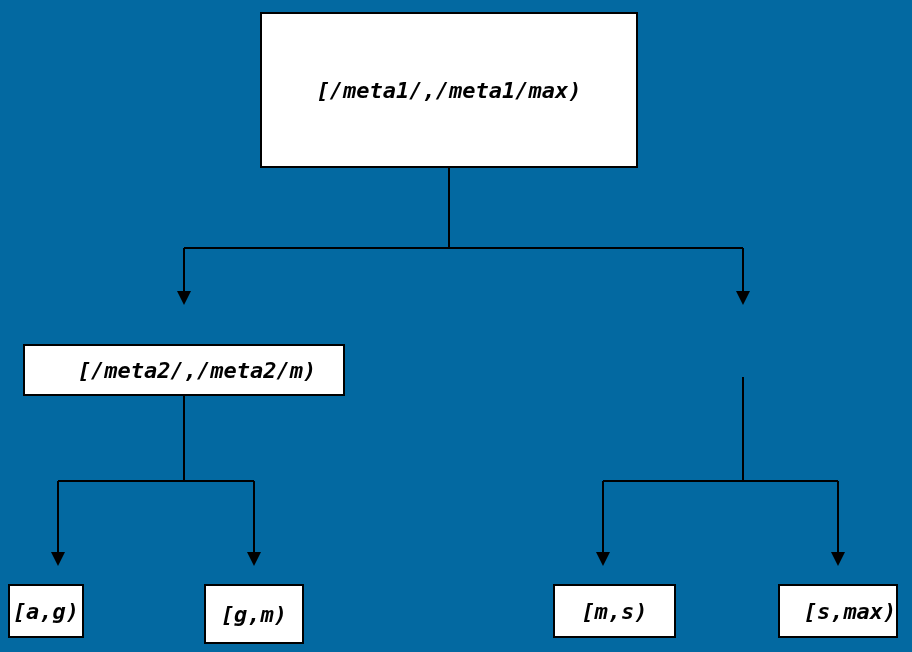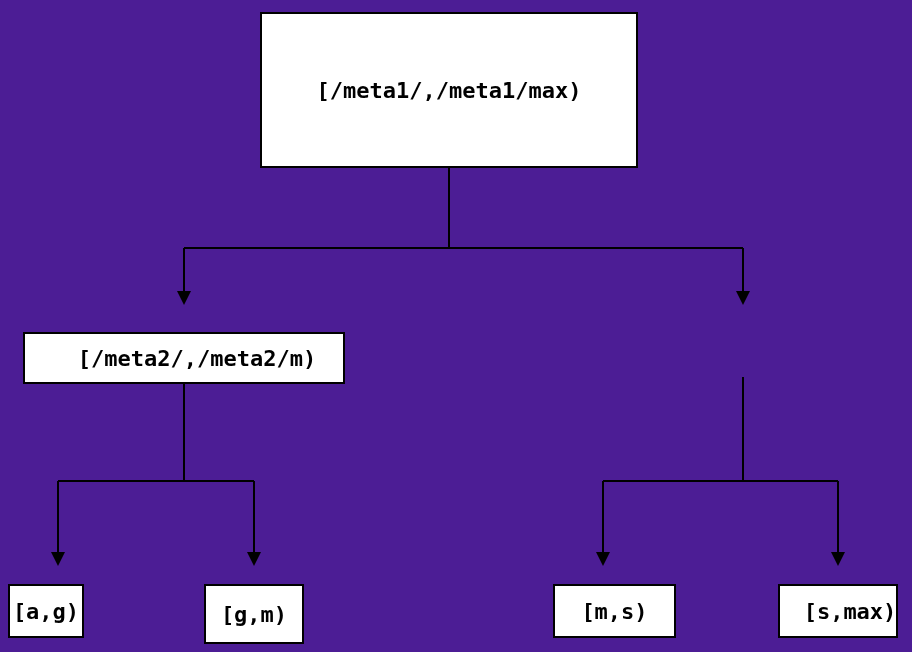--- a/index.html
+++ b/index.html
@@ -4,24 +4,25 @@
 <style>
   html, body {
     margin: 0;
     padding: 0;
     background: #ffffff;
   }
   .canvas {
     position: relative;
     width: 912px;
     height: 652px;
-    background: #4c1d95;
+    background: #0369a1;
     font-family: "DejaVu Sans Mono", monospace;
     color: #000000;
     overflow: hidden;
+    font-style: italic;
   }
   .connectors {
     position: absolute;
     left: 0;
     top: 0;
     width: 912px;
     height: 652px;
   }
   .connectors line, .connectors polyline {
     stroke: #000000;
@@ -38,21 +39,21 @@
     border: 2px solid #000000;
     background: #ffffff;
     display: flex;
     align-items: center;
     justify-content: center;
     font-size: 22px;
     font-weight: bold;
     white-space: nowrap;
   }
   .node-root       { left: 260px; top: 12px;  width: 378px; height: 156px; }
-  .node-meta2-low  { left: 23px;  top: 332px; width: 322px; height: 52px; padding-left: 26px; }
+  .node-meta2-low  { left: 23px;  top: 344px; width: 322px; height: 52px; padding-left: 26px; }
   .node-meta2-high { left: 583px; top: 325px; width: 320px; height: 52px; }
   .node-leaf-ag    { left: 8px;   top: 584px; width: 76px; height: 54px; }
   .node-leaf-gm    { left: 204px; top: 584px; width: 100px; height: 60px; }
   .node-leaf-ms    { left: 553px; top: 584px; width: 123px; height: 54px; }
   .node-leaf-smax  { left: 778px; top: 584px; width: 120px; height: 54px; padding-left: 24px; }
 </style>
 </head>
 <body>
 
 <div class="canvas">

